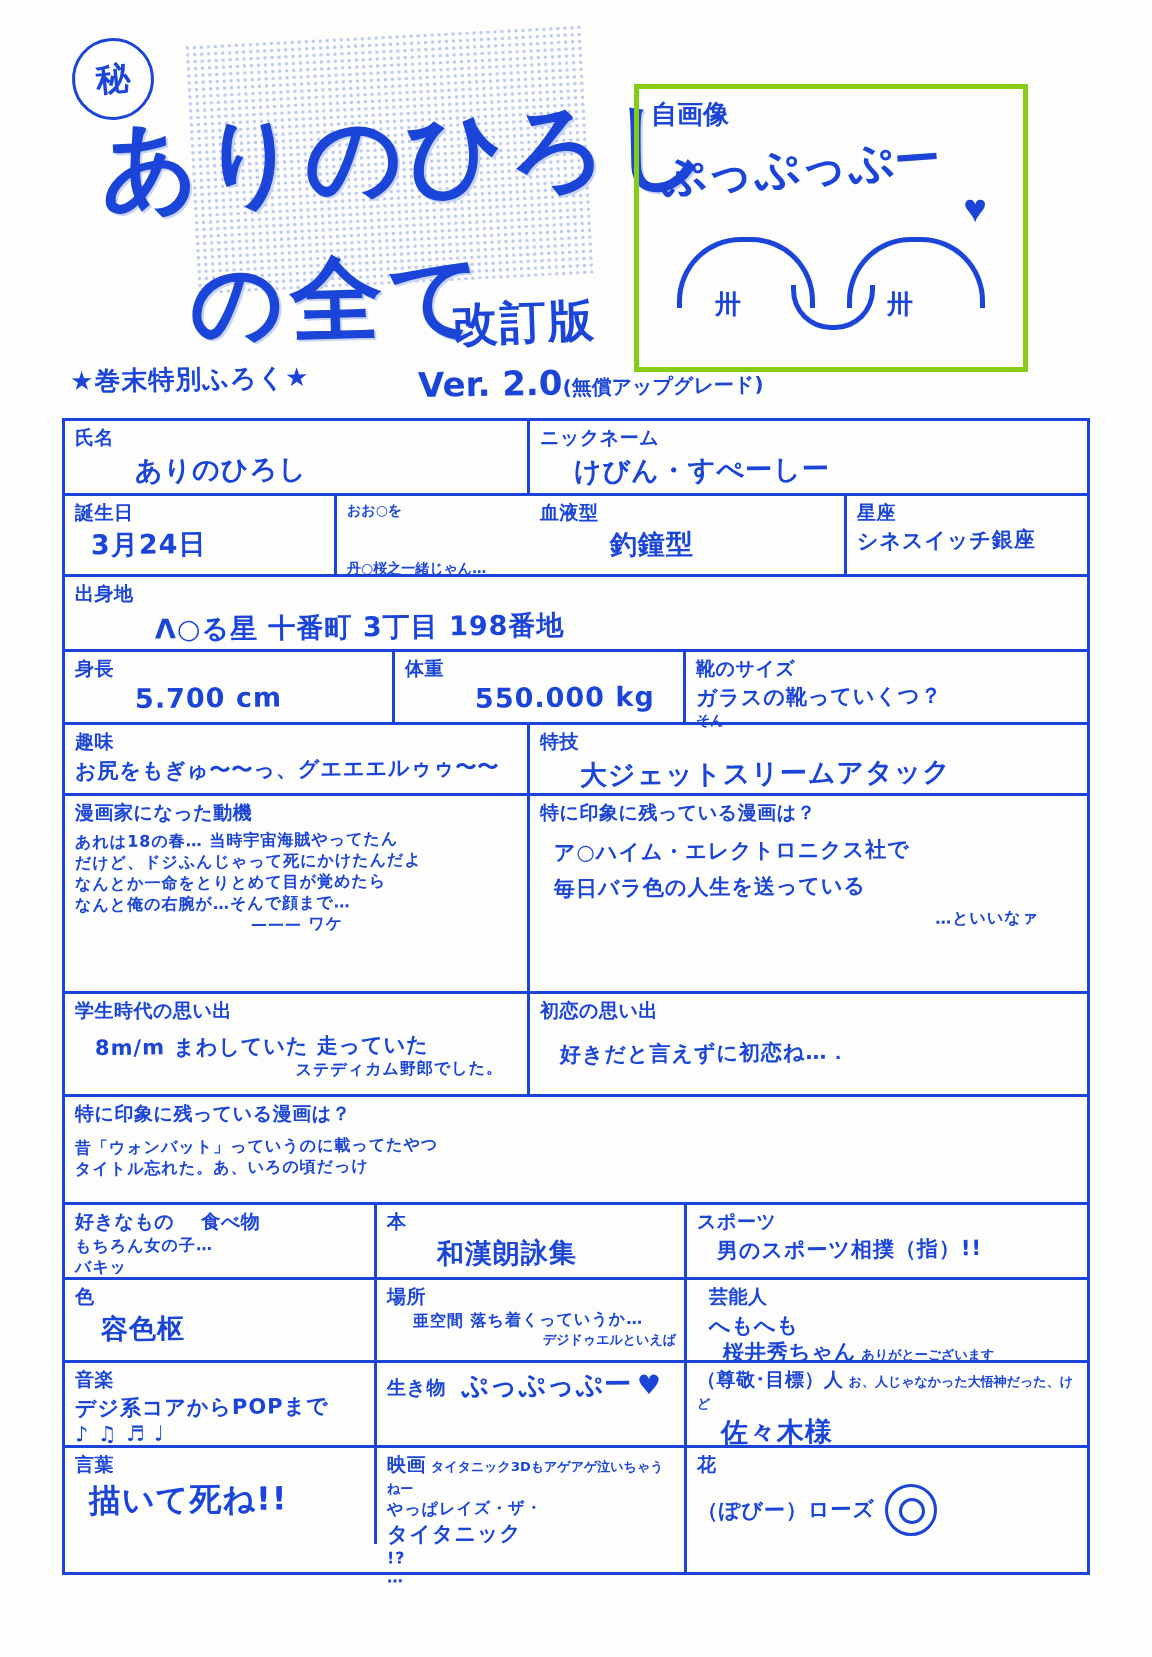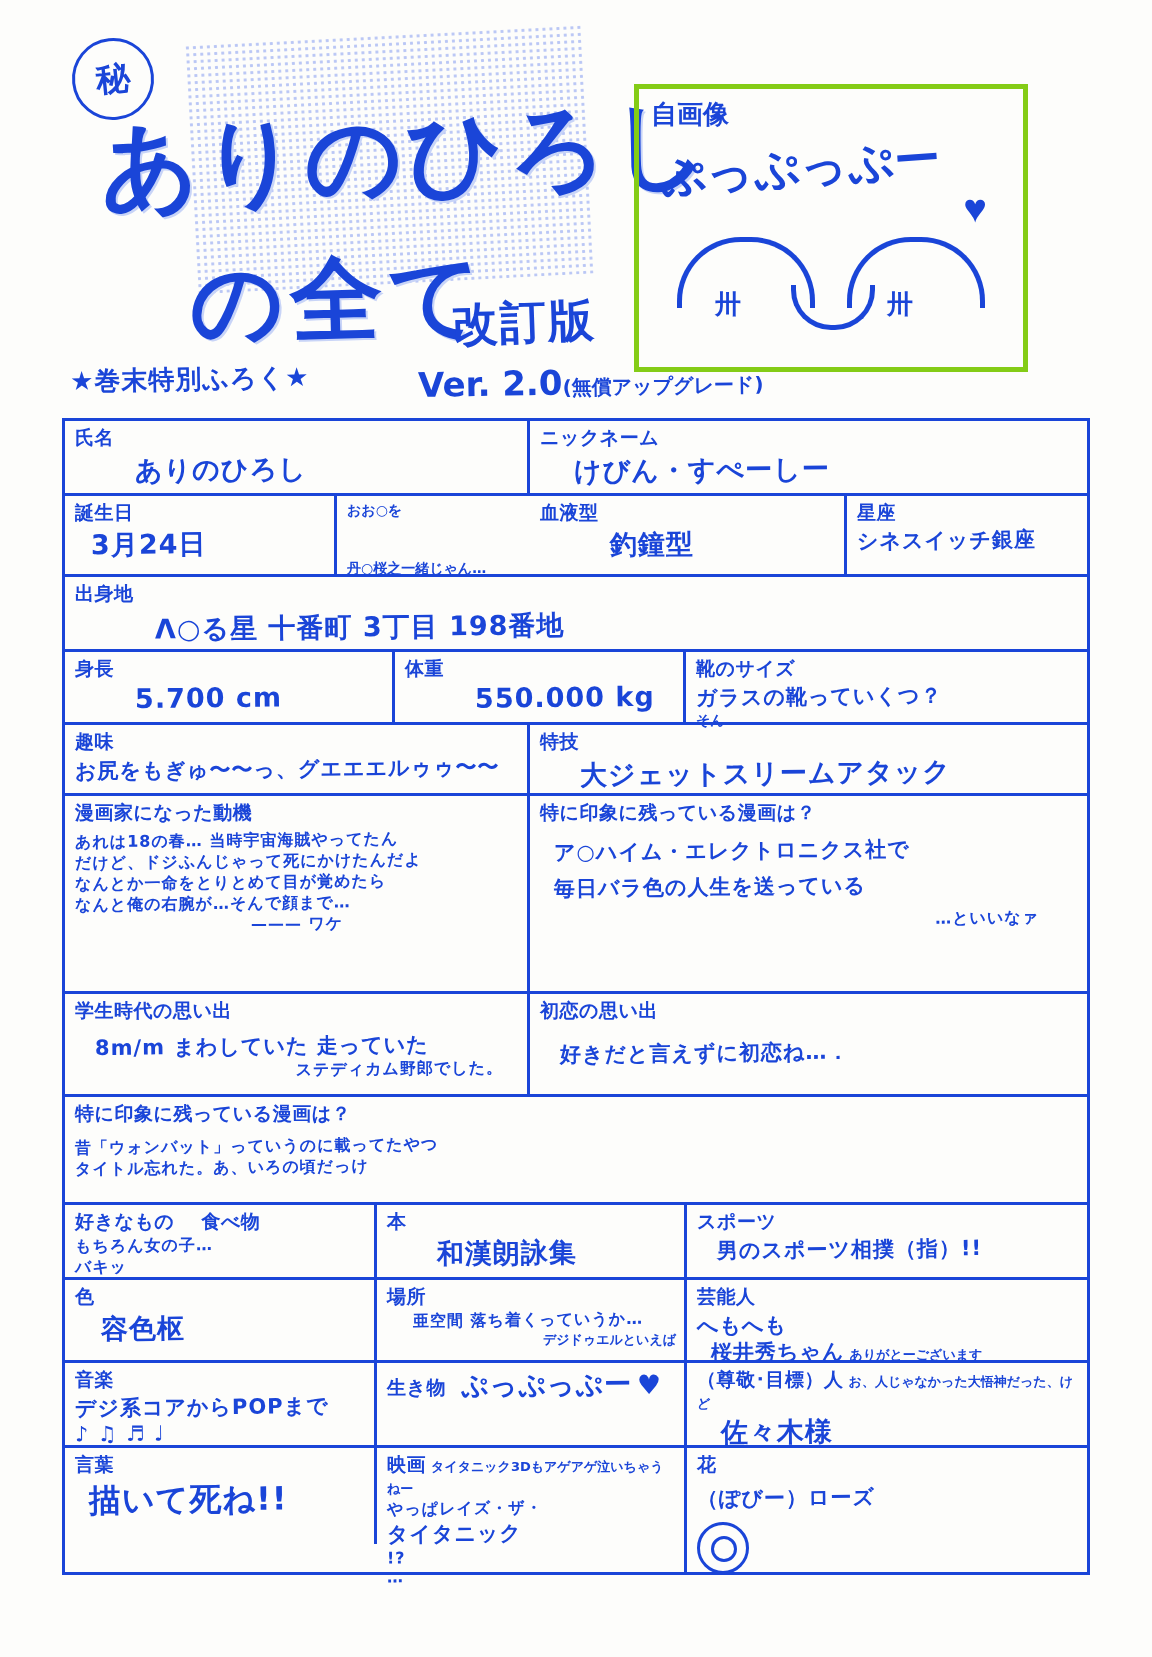--- a/index.html
+++ b/index.html
@@ -212,21 +212,21 @@
     left: 11px; top: 11px;
     width: 20px; height: 20px;
     border: 3px solid #1a45d8;
     border-radius: 50%;
   }
   .note-r {
     font-size: 13px;
     font-weight: bold;
     display: block;
   }
-  .flexrow { display:flex; align-items:flex-start; gap:10px;flex-direction:column; }
+  .flexrow { display:flex; align-items:center; gap:10px; }
 </style>
 </head>
 <body>
 
 <div class="page">
 
   <div class="header">
     <div class="dot-bg"></div>
     <div class="seal">秘</div>
     <div class="title-main">ありのひろし</div>
@@ -372,21 +372,21 @@
     <div class="row">
       <div class="cell" style="width:312px;height:80px;">
         <span class="lbl">色</span>
         <span class="hw" style="padding-left:26px;">容色枢</span>
       </div>
       <div class="cell" style="width:310px;height:80px;">
         <span class="lbl">場所</span>
         <span class="hw xs line" style="padding-left:26px;">亜空間 落ち着くっていうか…</span>
         <span class="note-r" style="text-align:right;">デジドゥエルといえば</span>
       </div>
-      <div class="cell" style="flex:1;height:77px;">
+      <div class="cell" style="flex:1;height:77px;margin-left:12px;">
         <span class="lbl">芸能人</span>
         <span class="hw sm">へもへも</span>
         <span class="hw sm" style="padding-left:14px;display:inline-block;">桜井秀ちゃん</span>
         <span class="note-r" style="display:inline;">ありがとーございます</span>
       </div>
     </div>
 
     <div class="row">
       <div class="cell" style="width:312px;height:82px;">
         <span class="lbl">音楽</span>

